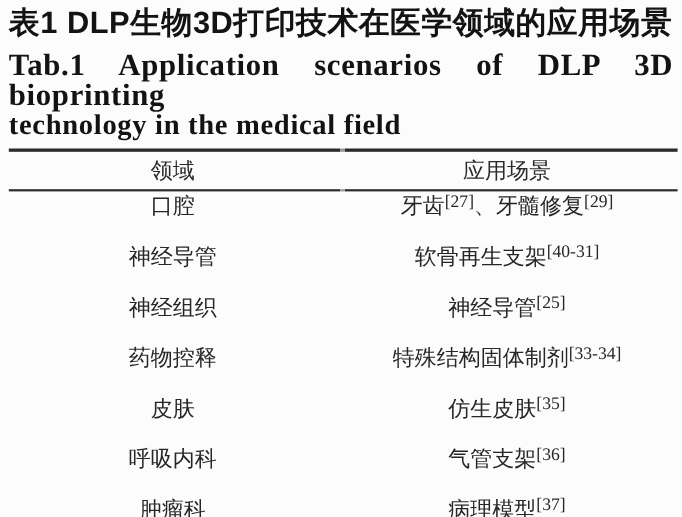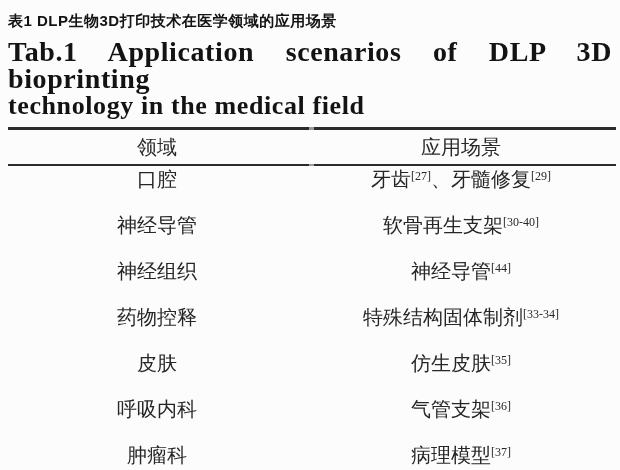--- a/index.html
+++ b/index.html
@@ -11,24 +11,24 @@
   html,body{background:var(--bg);}
   .page{
     position:relative;
     width:620px;
     height:470px;
     background:var(--bg);
     overflow:hidden;
     color:var(--ink);
   }
   .title-zh{
-    margin:7px 8px 4px 8px;
+    margin:7px 8px 12px 8px;
     font-family:"Liberation Sans",sans-serif;
     font-weight:bold;
-    font-size:15px;
+    font-size:28px;
     line-height:27px;
     color:#131313;
     letter-spacing:0.5px;
     white-space:nowrap;
   }
   .title-en-1{
     margin:0 8px;
     font-family:"Liberation Serif","DejaVu Serif",serif;
     font-weight:bold;
     font-size:28px;
@@ -76,21 +76,21 @@
     height:46px;
     align-items:flex-start;
   }
   .cell{
     text-align:center;
   }
   .field-cell{width:49%;}
   .scenario-cell{width:51%;}
   .thead .cell{color:#2a2a2a;}
   sup{
-    font-size:12px;
+    font-size:16px;
     line-height:0;
     letter-spacing:0;
     vertical-align:6px;
   }
 </style>
 </head>
 <body>
 
 <div class="page">
 
@@ -111,25 +111,25 @@
 
     <div class="rule rule-mid"></div>
 
     <div>
         <div class="trow">
           <div class="cell field-cell">口腔</div>
           <div class="cell scenario-cell">牙齿<sup>[27]</sup>、牙髓修复<sup>[29]</sup></div>
         </div>
         <div class="trow">
           <div class="cell field-cell">神经导管</div>
-          <div class="cell scenario-cell">软骨再生支架<sup>[30-40]</sup></div>
+          <div class="cell scenario-cell">软骨再生支架<sup>[40-31]</sup></div>
         </div>
         <div class="trow">
           <div class="cell field-cell">神经组织</div>
-          <div class="cell scenario-cell">神经导管<sup>[44]</sup></div>
+          <div class="cell scenario-cell">神经导管<sup>[25]</sup></div>
         </div>
         <div class="trow">
           <div class="cell field-cell">药物控释</div>
           <div class="cell scenario-cell">特殊结构固体制剂<sup>[33-34]</sup></div>
         </div>
         <div class="trow">
           <div class="cell field-cell">皮肤</div>
           <div class="cell scenario-cell">仿生皮肤<sup>[35]</sup></div>
         </div>
         <div class="trow">

